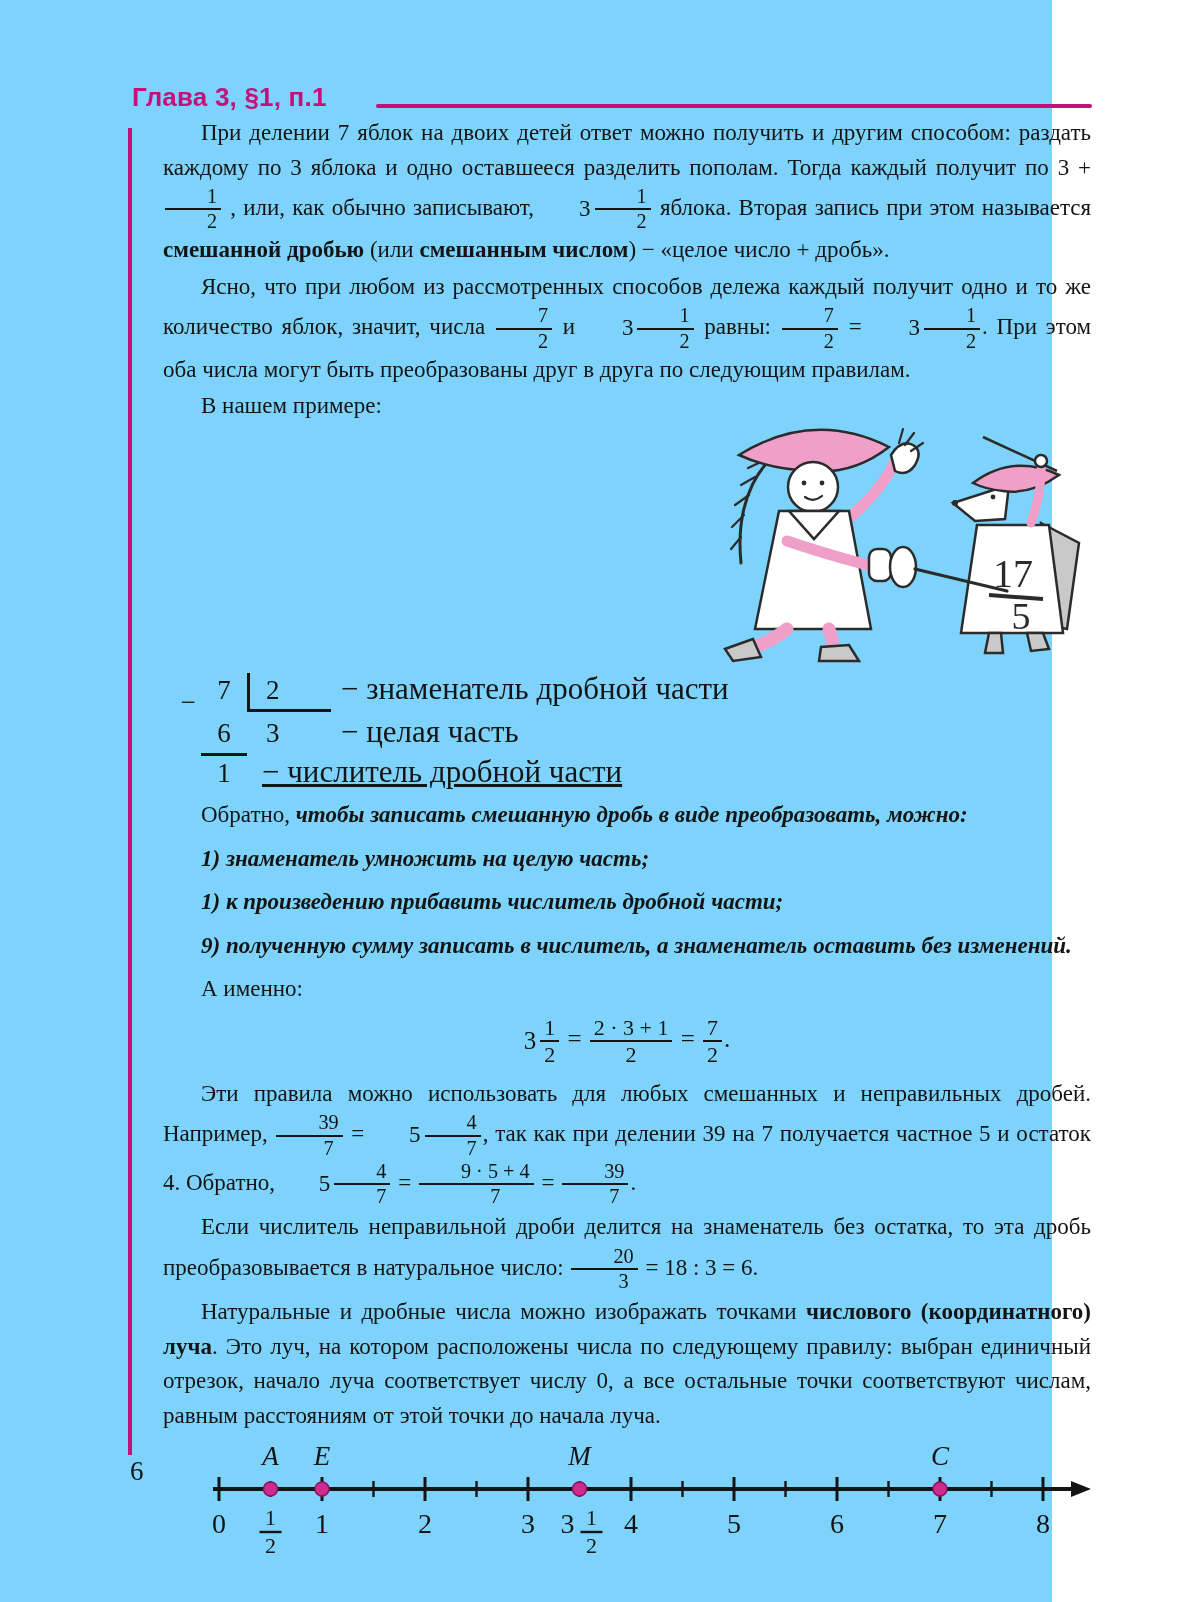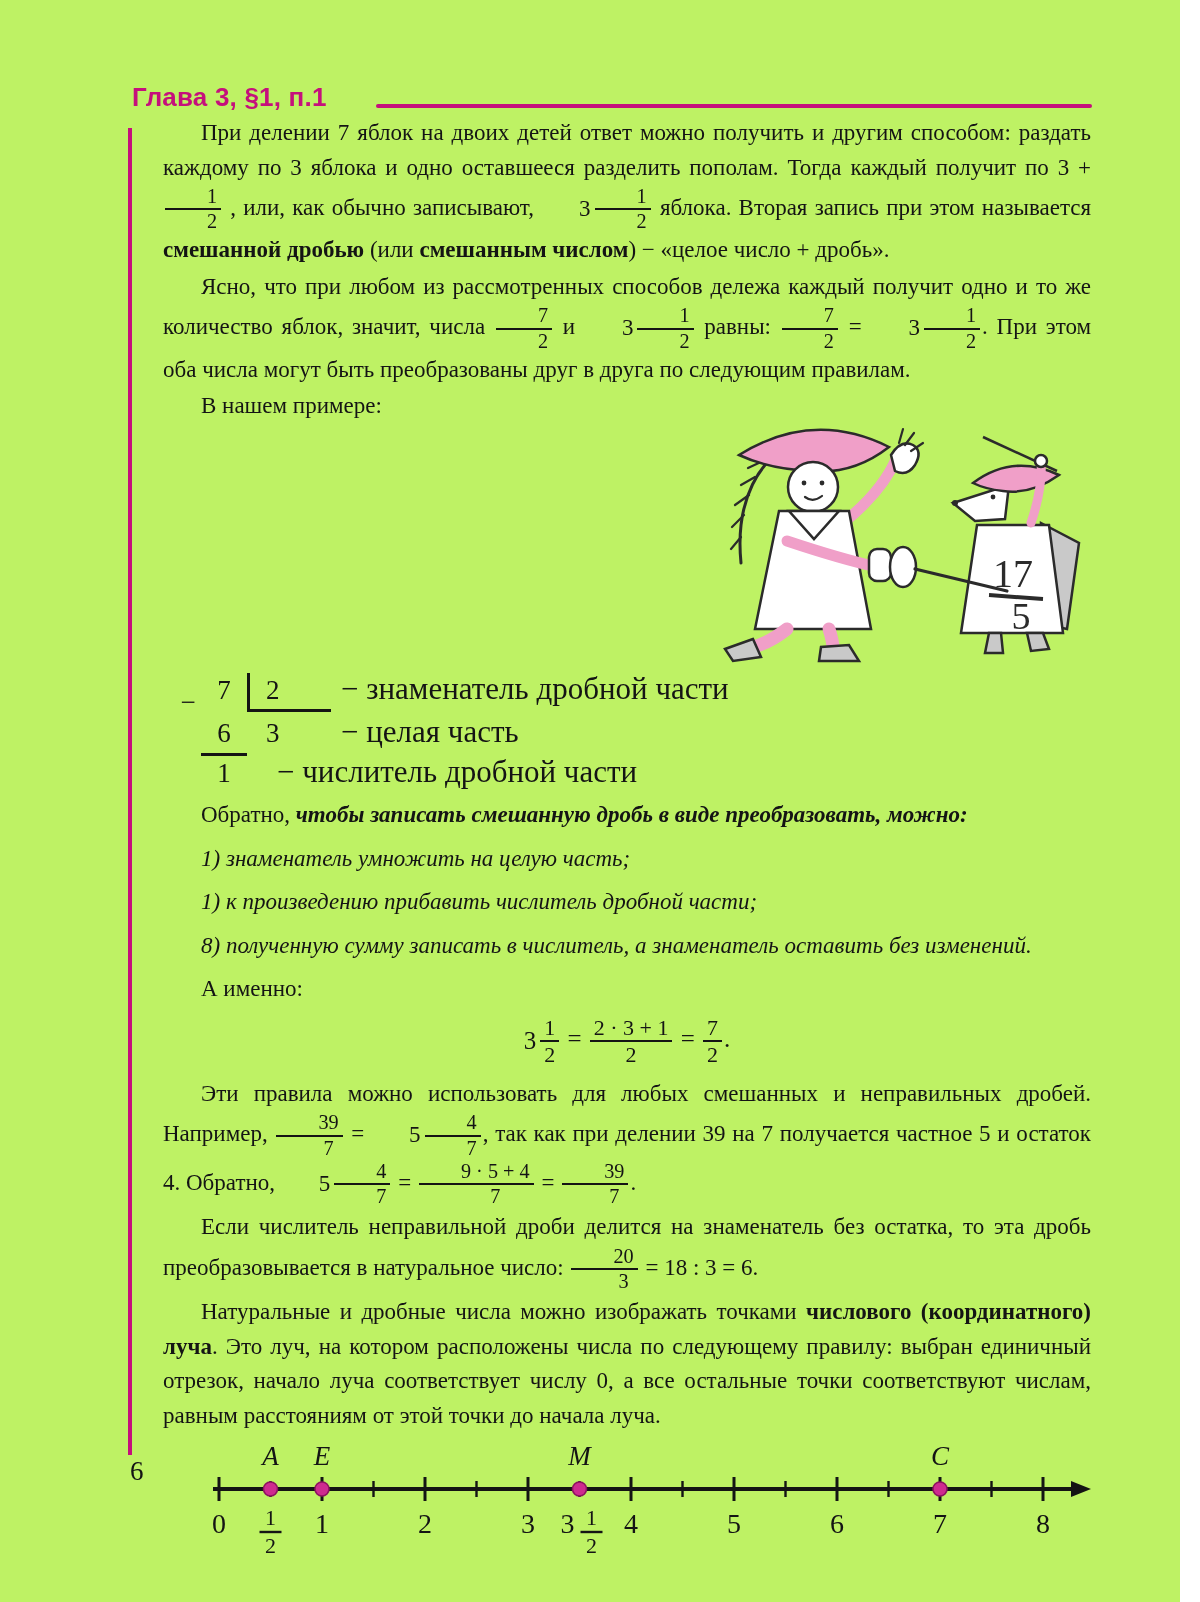--- a/index.html
+++ b/index.html
@@ -1,17 +1,17 @@
 <!DOCTYPE html>
 <html lang="ru"><head>
 <meta charset="utf-8">
 <style>
   html,body{margin:0;padding:0;width:1200px;height:1602px;background:#ffffff;overflow:hidden;}
   body{font-family:"Liberation Serif","DejaVu Serif",serif;color:#141414;}
-  .page{position:absolute;inset:0;width:1180px;height:1602px;background:#bef264;}
+  .page{position:absolute;inset:0;width:1052px;height:1602px;background:#7dd3fc;}
 
   .chapter-head{position:absolute;left:132px;top:82px;font-family:"Liberation Sans","DejaVu Sans",sans-serif;
     font-weight:bold;font-size:26px;letter-spacing:.2px;}
   .head-rule{position:absolute;left:376px;top:104px;width:716px;height:4px;border-radius:2px;}
   .side-rule{position:absolute;left:128px;top:128px;width:4px;height:1327px;}
 
   .content{position:absolute;left:163px;top:116px;width:928px;font-size:23px;line-height:1.5;text-align:justify;}
   p.para{margin:0 0 2px 0;text-indent:38px;}
   .rule-text{font-weight:bold;font-style:italic;}
   b{font-weight:bold;}
@@ -27,23 +27,23 @@
   .division{display:flow-root;width:max-content;margin:10px 0 6px 12px;font-size:27px;line-height:1.3;text-align:left;}
   .dv-row{display:flex;align-items:baseline;}
   .dv-minus{width:26px;text-align:center;transform:translateY(12px);}
   .dv-minus.empty{transform:none;}
   .dv-c1{width:46px;text-align:center;}
   .dv-c2{width:84px;padding-left:16px;box-sizing:border-box;}
   .dv-r1 .dv-c2{border-left:3px solid #141414;border-bottom:3px solid #141414;}
   .dv-r2 .dv-c2{border-left:3px solid transparent;}
   .dv-r3 .dv-c1{border-top:3px solid #141414;}
   .dv-note{font-size:31px;margin-left:10px;white-space:nowrap;}
-  .dv-r3 .dv-note{margin-left:30px;}
-
-  .list-item{margin:9px 0;text-indent:38px;font-weight:normal;font-style:italic;text-align:left;}
+  .dv-r3 .dv-note{margin-left:15px;text-decoration:underline;}
+
+  .list-item{margin:9px 0;text-indent:38px;font-weight:bold;font-style:italic;text-align:left;}
   .equation{text-align:center;font-size:25px;margin:8px 0 10px;text-indent:0;}
 
   .illu{float:right;width:400px;height:272px;margin:2px 0 6px 16px;}
 
   .numline-wrap{margin:6px 0 0 6px;}
   .pagenum{position:absolute;left:130px;top:1456px;font-size:27px;}
 </style>
 </head>
 <body>
 
@@ -145,21 +145,21 @@
       <div class="dv-row dv-r3">
         <span class="dv-minus empty"></span>
         <span class="dv-c1">1</span>
         <span class="dv-note">− числитель дробной части</span>
       </div>
     </div>
 
     <p class="para">Обратно, <span class="rule-text">чтобы записать смешанную дробь в виде преобразовать, можно:</span></p>
     <p class="list-item">1) знаменатель умножить на целую часть;</p>
     <p class="list-item">1) к произведению прибавить числитель дробной части;</p>
-    <p class="list-item">8) полученную сумму записать в числитель, а знаменатель оставить без изменений.</p>
+    <p class="list-item">9) полученную сумму записать в числитель, а знаменатель оставить без изменений.</p>
 
     <p class="para">А именно:</p>
     <div class="equation"><span class="mixed">
           <span class="whole">3</span>
           <span class="frac">
             <span class="fnum">1</span>
             <span class="fden">2</span>
           </span>
         </span> = <span class="frac"><span class="fnum">2 · 3 + 1</span><span class="fden">2</span></span> = <span class="frac"><span class="fnum">7</span><span class="fden">2</span></span>.</div>
 

